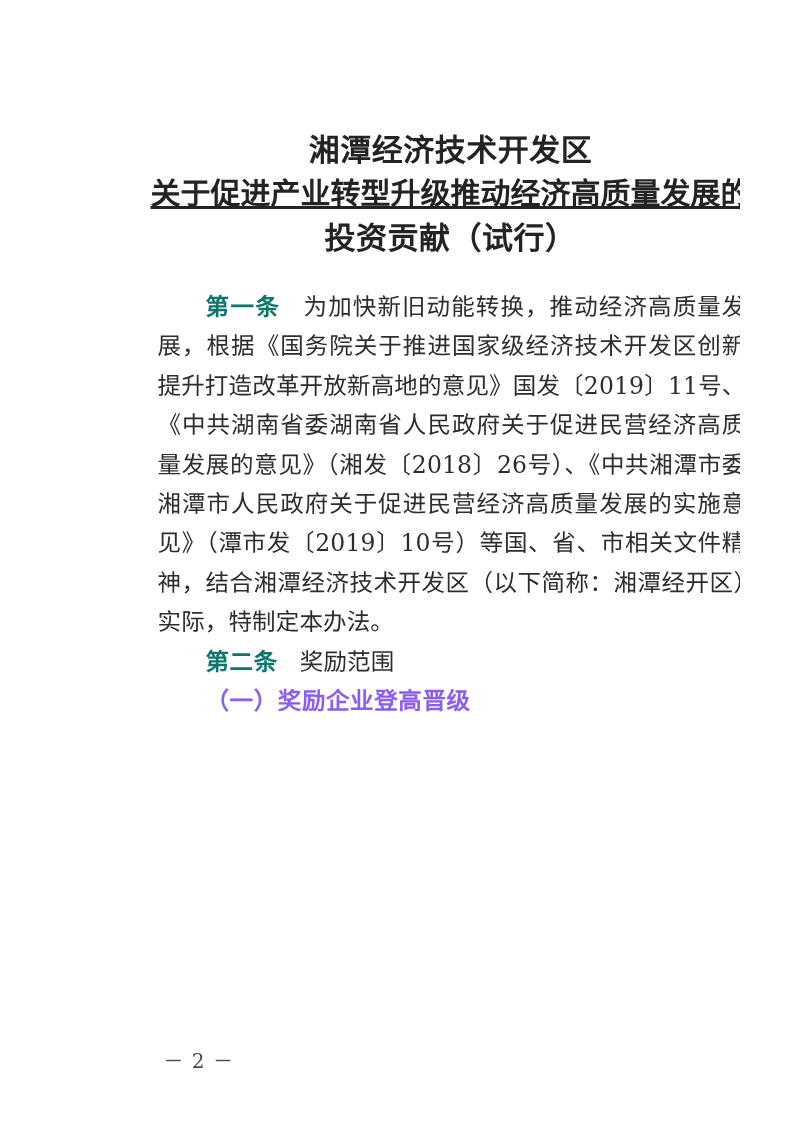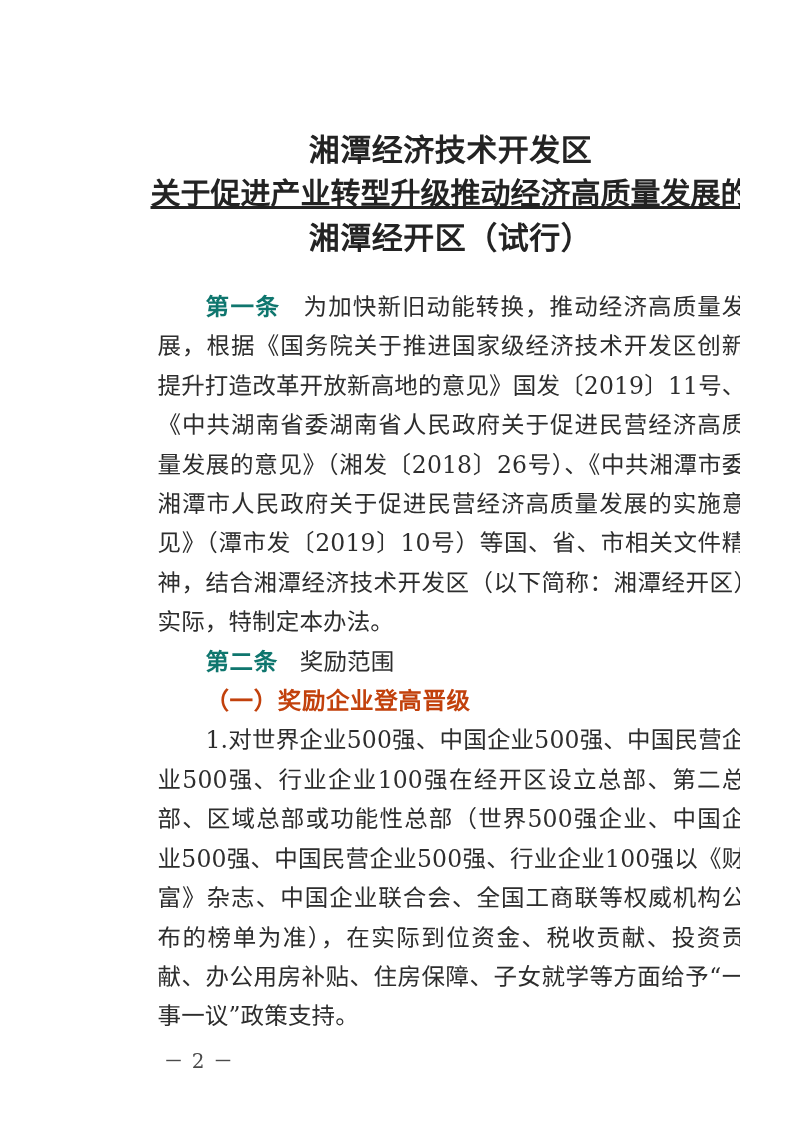--- a/index.html
+++ b/index.html
@@ -71,21 +71,21 @@
     color: #0f766e;
   }
 
   .para .lead-gap {
     display: inline-block;
     width: 22px;
   }
 
   .para.heading-bold {
     font-weight: 700;
-    color: #c2410c;
+    color: #8b5cf6;
     letter-spacing: 0.6px;
   }
 
   
   .footer {
     position: absolute;
     left: 104px;
     top: 1048px;
     width: 588px;
     font-size: 20px;
@@ -102,36 +102,35 @@
   }
 </style>
 </head>
 <body>
 
 <div class="page">
 
   <div class="title-block">
     <div class="title-line">湘潭经济技术开发区</div>
     <div class="title-line wide">关于促进产业转型升级推动经济高质量发展的</div>
-    <div class="title-line">湘潭经开区（试行）</div>
+    <div class="title-line">投资贡献（试行）</div>
   </div>
 
   <div class="body-block">
 
     <p class="para">
       <span class="lead">第一条</span><span class="lead-gap"></span><span>为加快新旧动能转换，推动经济高质量发展，根据《国务院关于推进国家级经济技术开发区创新提升打造改革开放新高地的意见》国发〔2019〕11号、《中共湖南省委湖南省人民政府关于促进民营经济高质量发展的意见》（湘发〔2018〕26号）、《中共湘潭市委湘潭市人民政府关于促进民营经济高质量发展的实施意见》（潭市发〔2019〕10号）等国、省、市相关文件精神，结合湘潭经济技术开发区（以下简称：湘潭经开区）实际，特制定本办法。</span>
     </p>
 
     <p class="para">
       <span class="lead">第二条</span><span class="lead-gap"></span><span>奖励范围</span>
     </p>
 
     <p class="para heading-bold">（一）奖励企业登高晋级</p>
 
-    <p class="para">1.对世界企业500强、中国企业500强、中国民营企业500强、行业企业100强在经开区设立总部、第二总部、区域总部或功能性总部（世界500强企业、中国企业500强、中国民营企业500强、行业企业100强以《财富》杂志、中国企业联合会、全国工商联等权威机构公布的榜单为准），在实际到位资金、税收贡献、投资贡献、办公用房补贴、住房保障、子女就学等方面给予“一事一议”政策支持。</p>
 
   </div>
 
   <div class="footer">
     <span class="pagenum">－ 2 －</span>
   </div>
 
 </div>
 
 </body></html>

